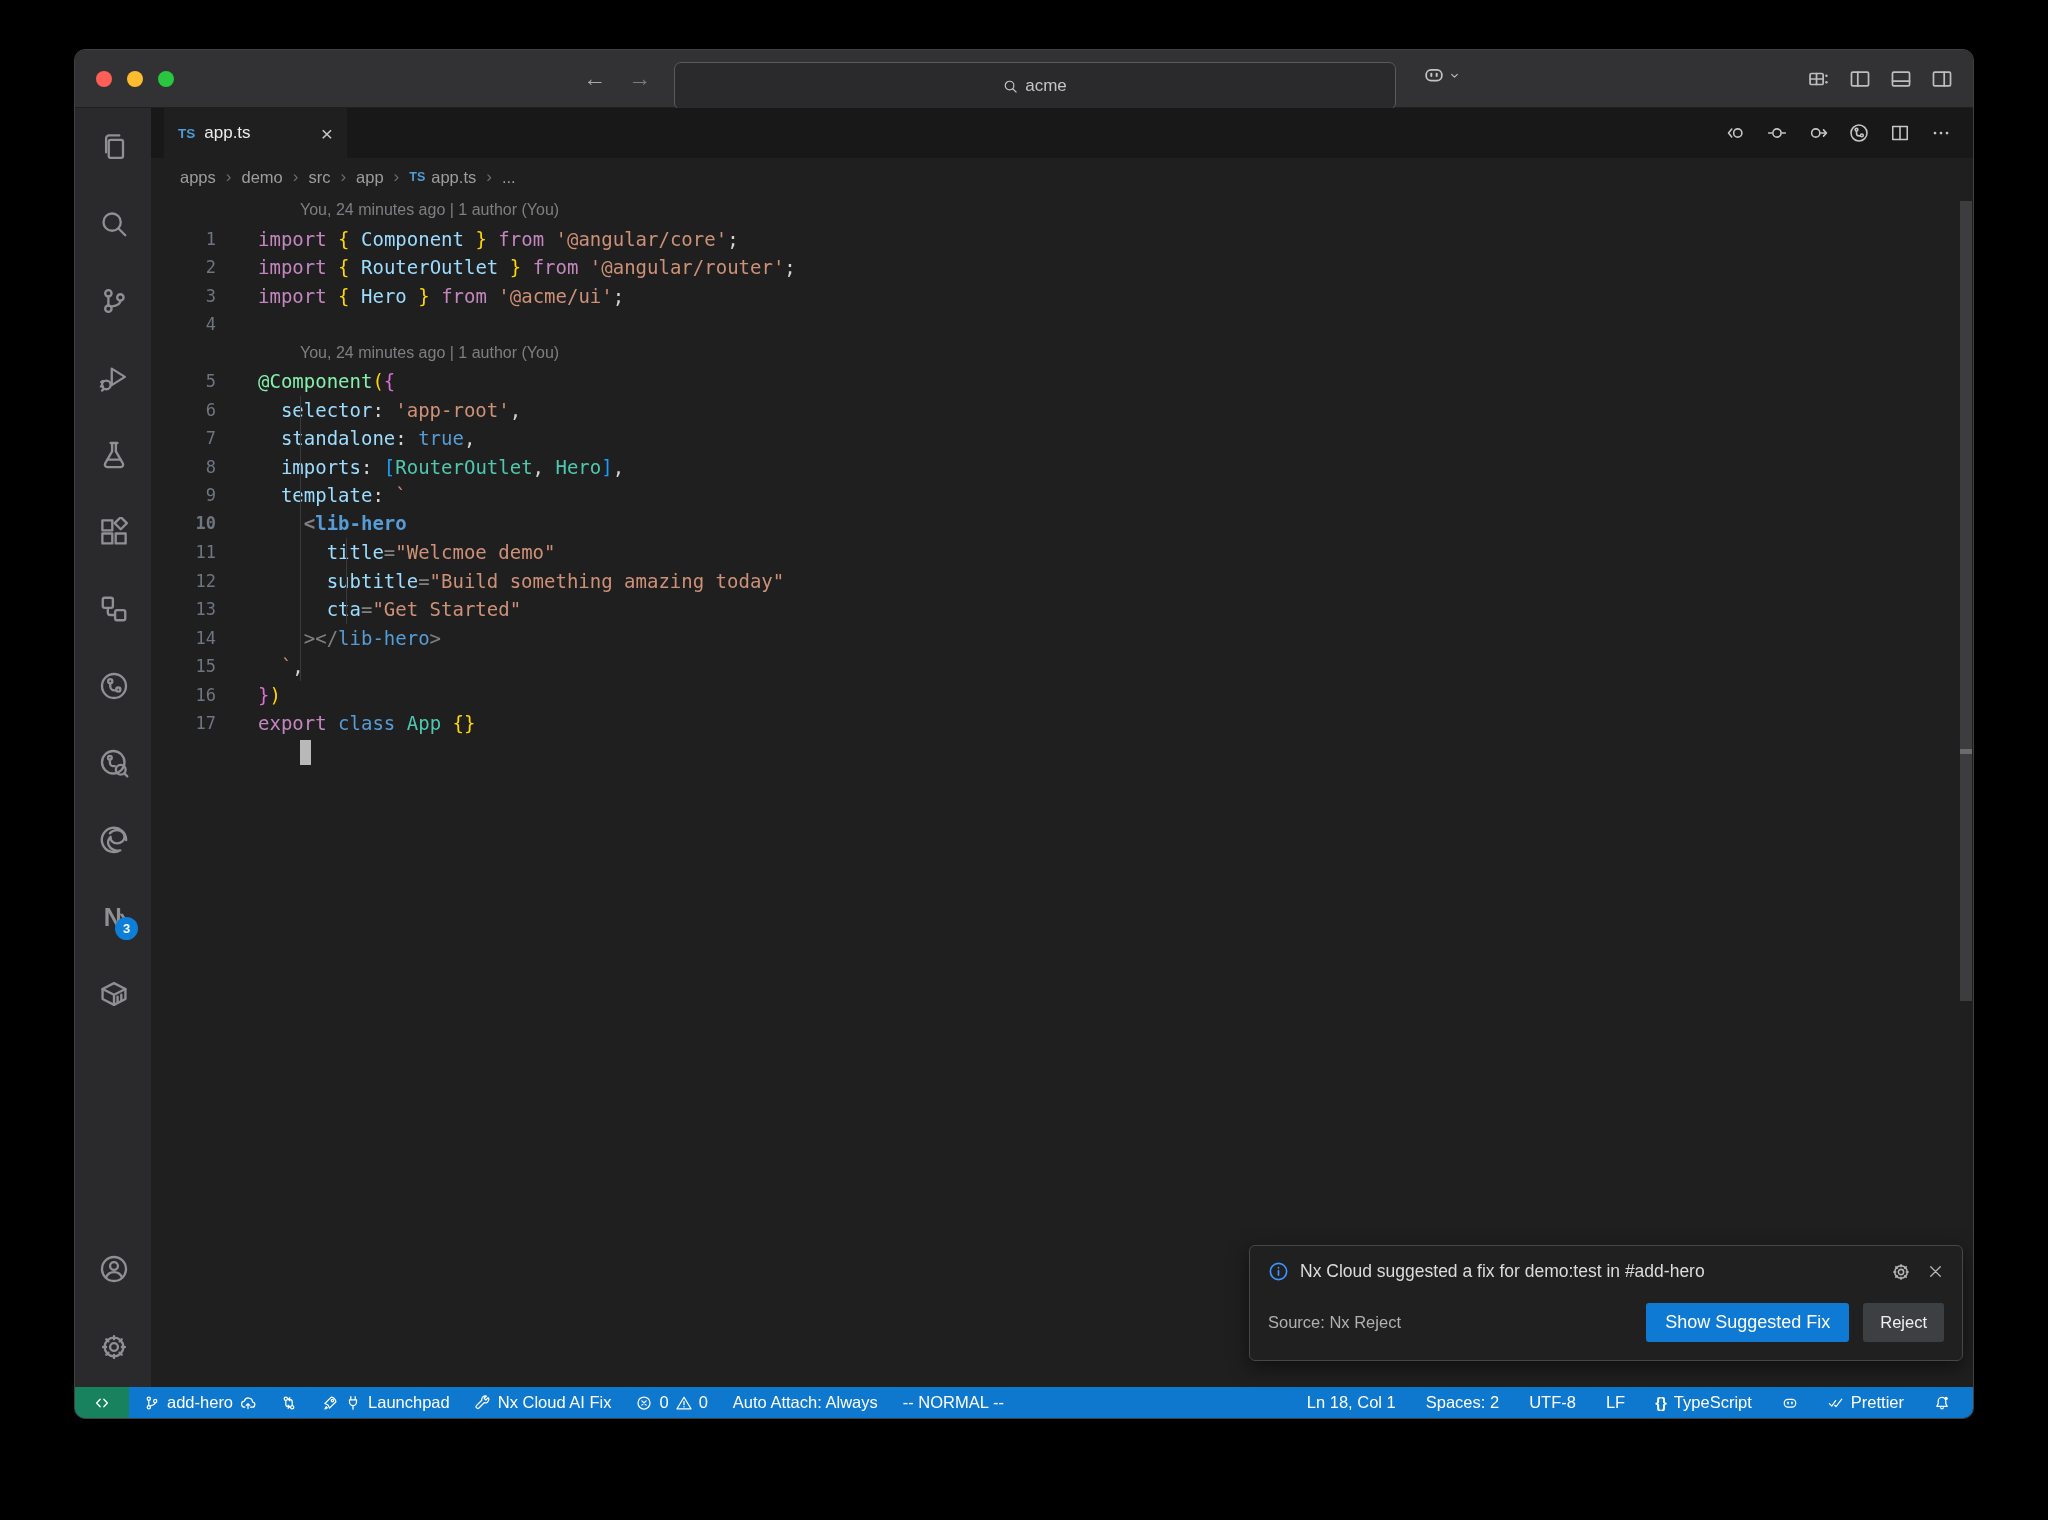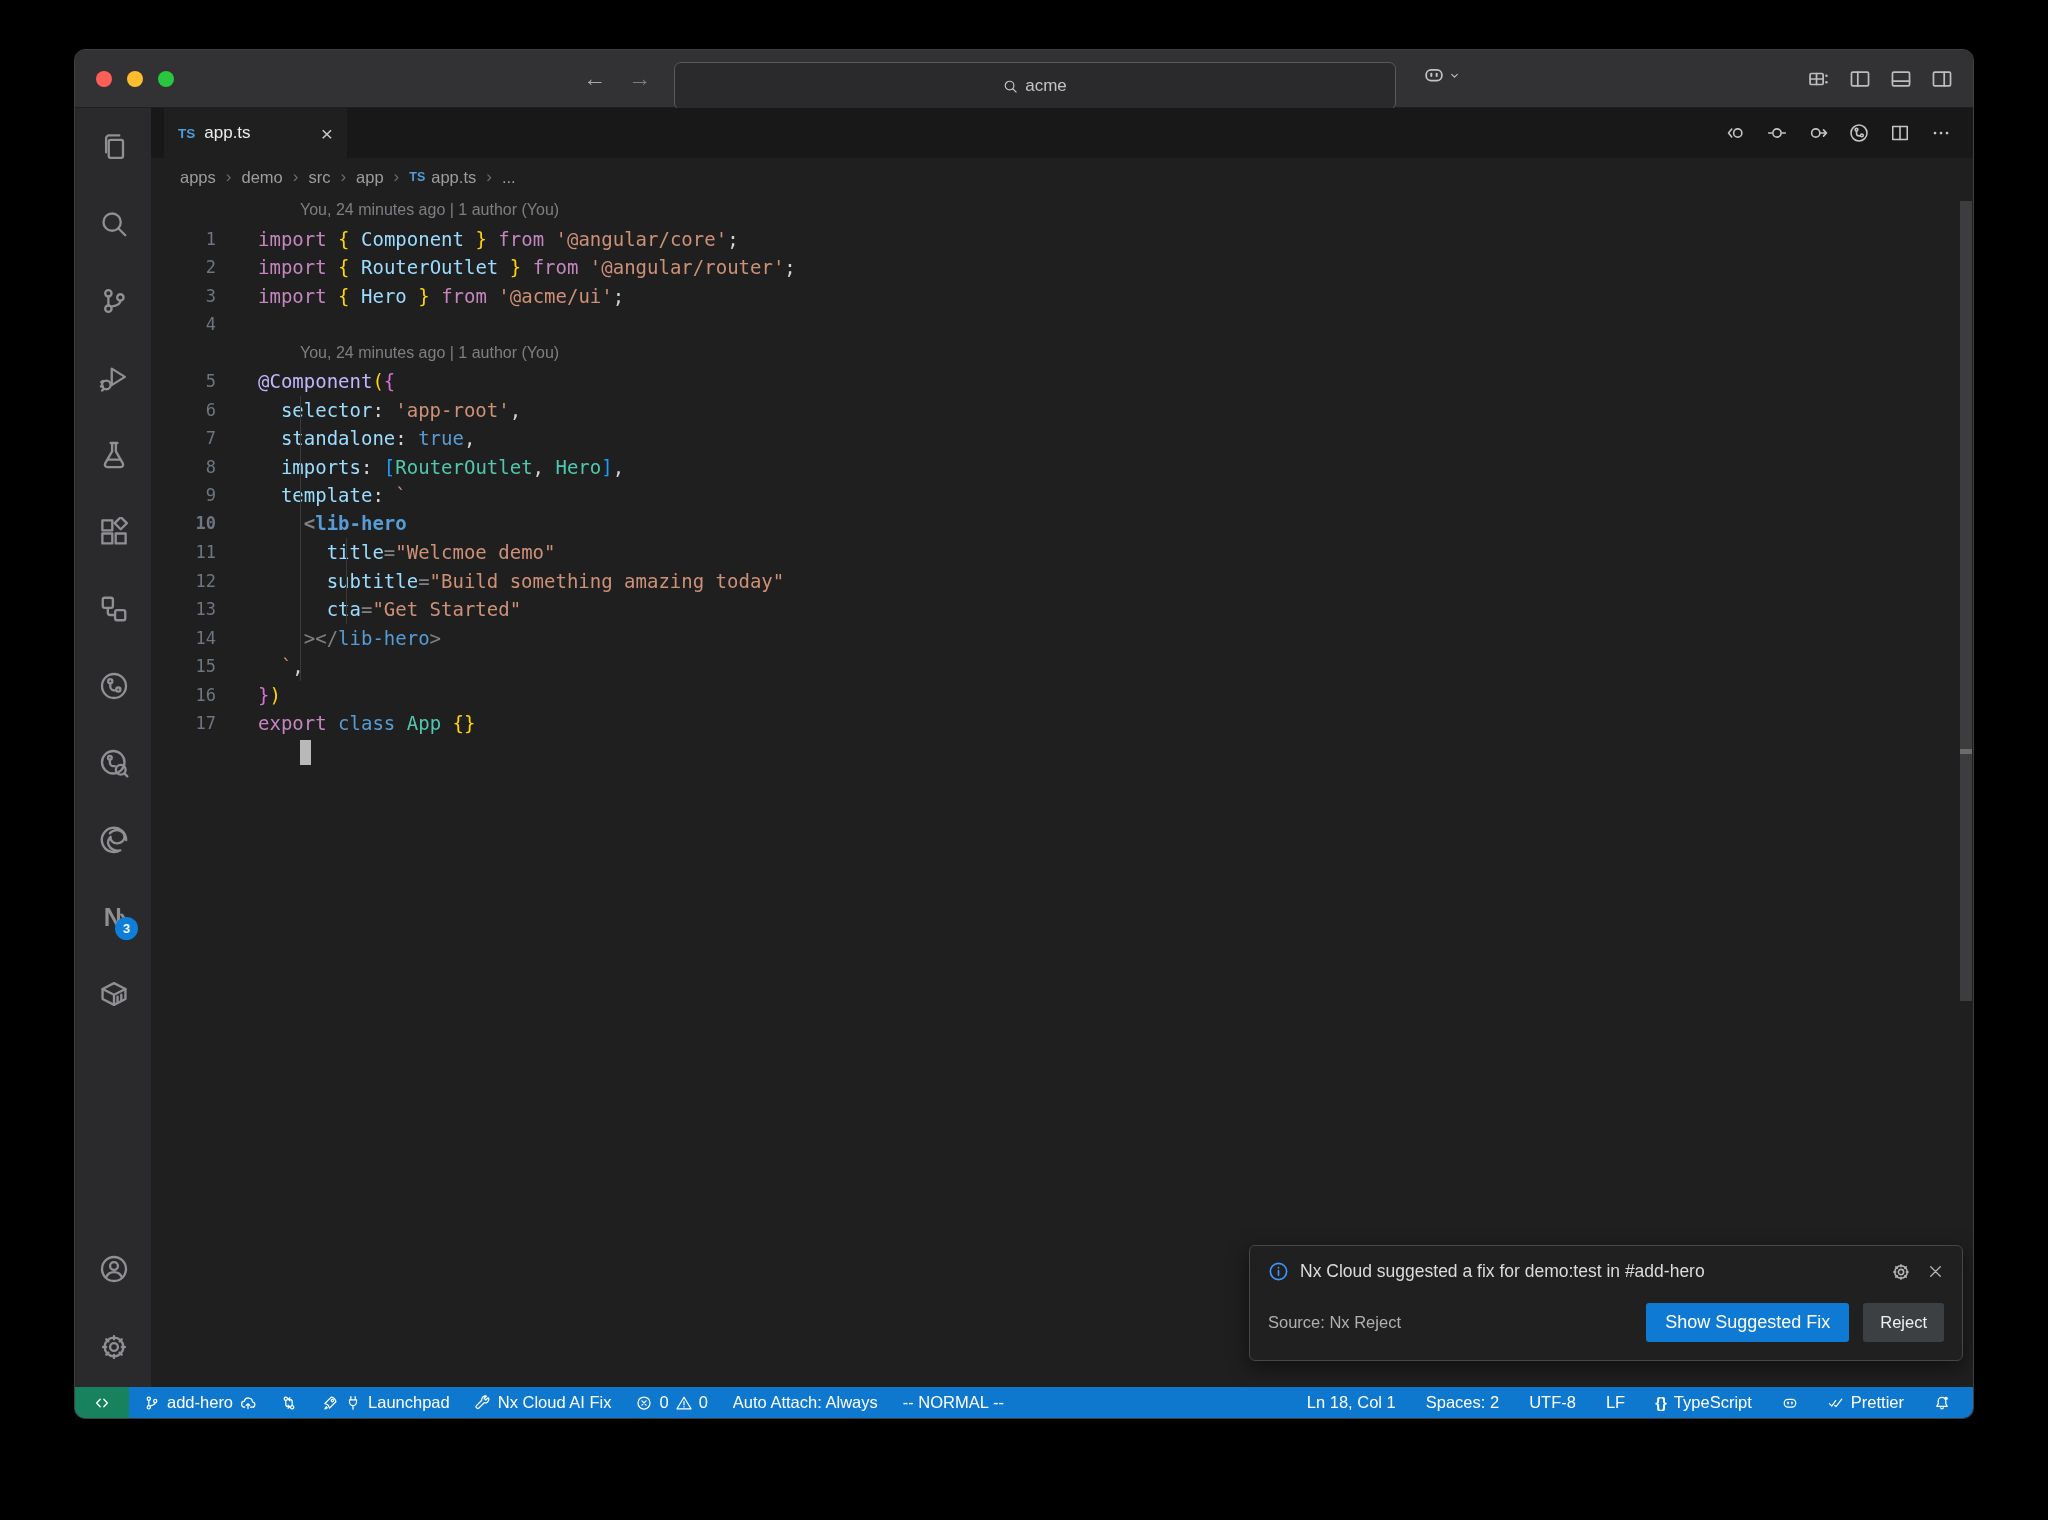--- a/index.html
+++ b/index.html
@@ -47,21 +47,21 @@
   
   .code { position:relative; flex:1; background:#1f1f1f; overflow:hidden;
     font-family:"DejaVu Sans Mono", monospace; font-size:19px; }
   .row { position:absolute; left:0; right:14px; height:28.5px; display:flex; align-items:center; }
   .row.active { border-top:1px solid rgba(255,255,255,.07); border-bottom:1px solid rgba(255,255,255,.07); }
   .ln { width:65px; text-align:right; color:#6e7681; font-size:17px; flex:none; }
   .row.active .ln { color:#c6c6c6; }
   .lc { padding-left:42px; white-space:pre; }
   .blame-txt { margin-left:107px; padding-left:42px; color:#7d7f83; font-size:16px; font-family:"Liberation Sans",sans-serif; }
   .tok-kw{color:#C586C0} .tok-kwc{color:#569CD6} .tok-id{color:#9CDCFE} .tok-type{color:#4EC9B0}
-  .tok-dec{color:#c4b5fd} .tok-str{color:#CE9178} .tok-b1{color:#FFD700} .tok-b2{color:#DA70D6}
+  .tok-dec{color:#86efac} .tok-str{color:#CE9178} .tok-b1{color:#FFD700} .tok-b2{color:#DA70D6}
   .tok-b3{color:#179FFF} .tok-pl{color:#D4D4D4} .tok-ang{color:#808080} .tok-tag{color:#569CD6}
   .guide { position:absolute; width:1px; background:#3a3a3a; }
   .cursor-block { position:absolute; width:11px; height:25px; background:#b9b9b7; }
   .scrollbar { position:absolute; right:0; top:0; bottom:0; width:14px; }
   .sb-thumb { position:absolute; left:1px; right:1px; top:5px; height:800px; background:#3d3d40; }
   .sb-mark { position:absolute; left:1px; right:1px; top:553px; height:5px; background:#6b6b6b; }
 
   
   .statusbar { position:absolute; left:0; right:0; bottom:0; height:31px; background:var(--status-blue,#0e78cf);
     display:flex; color:#fff; font-size:16.5px; }

